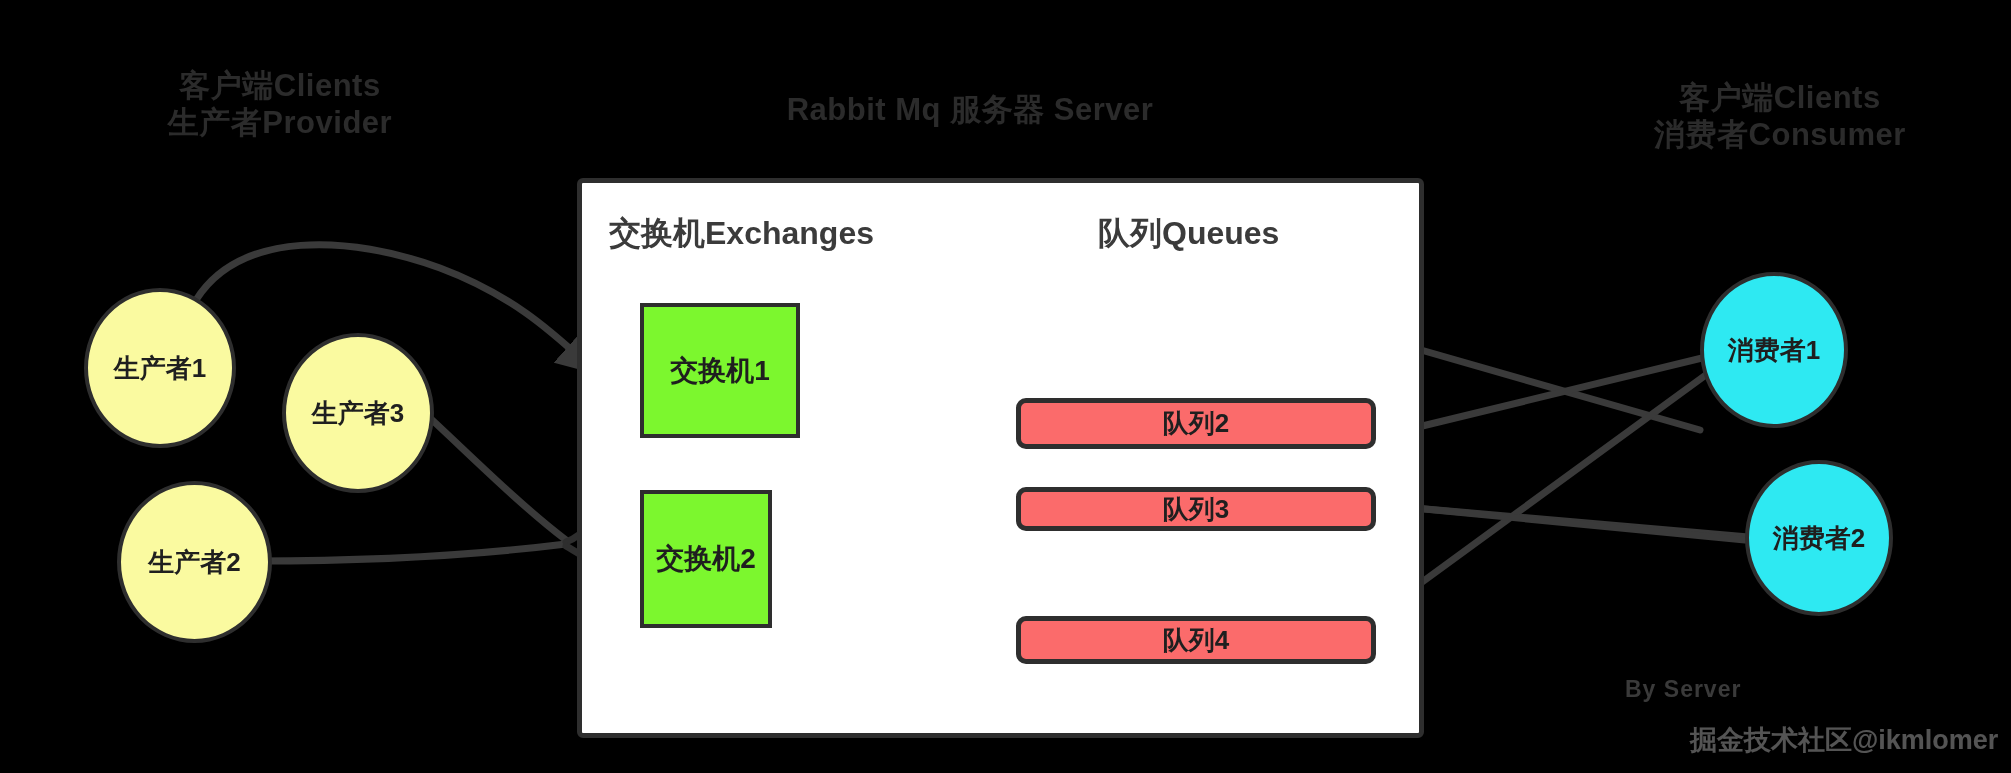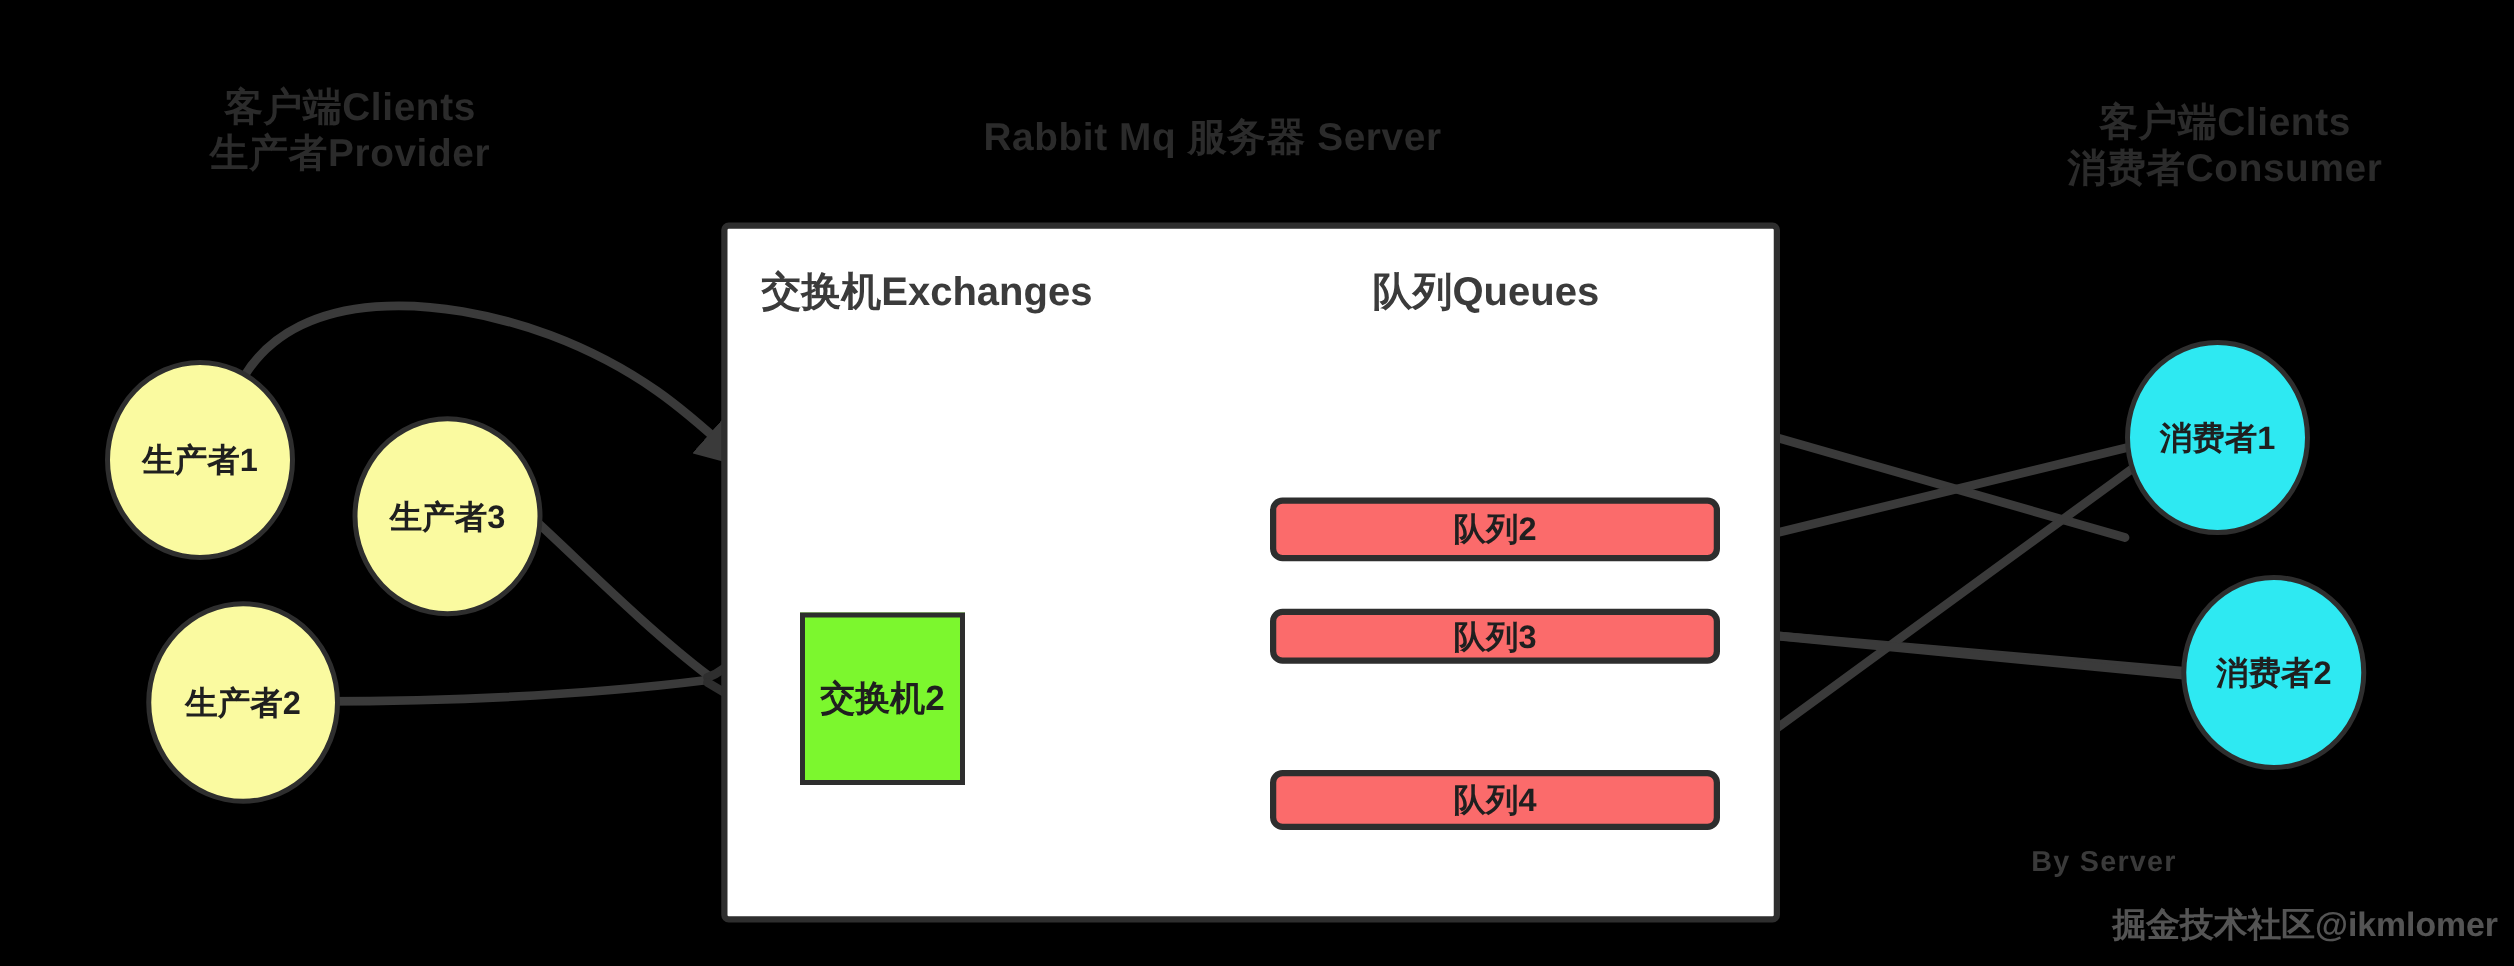--- a/index.html
+++ b/index.html
@@ -106,20 +106,21 @@
 
   <div id="server-panel"></div>
 
   <div class="panel-title" id="title-queues">队列Queues</div>
   <div class="panel-title" id="title-exchanges">交换机Exchanges</div>
 
   <div class="node-circle producer" style="left:84px;top:288px;width:152px;height:160px;">生产者1</div>
   <div class="node-circle producer" style="left:117px;top:481px;width:155px;height:162px;">生产者2</div>
   <div class="node-circle producer" style="left:282px;top:333px;width:152px;height:160px;">生产者3</div>
 
+  <div class="exchange-box" style="left:640px;top:303px;width:160px;height:135px;">交换机1</div>
   <div class="exchange-box" style="left:640px;top:490px;width:132px;height:138px;">交换机2</div>
 
   <div class="queue-box" style="left:1016px;top:398px;width:360px;height:51px;">队列2</div>
   <div class="queue-box" style="left:1016px;top:487px;width:360px;height:44px;">队列3</div>
   <div class="queue-box" style="left:1016px;top:568px;width:360px;height:48px;margin-top:48px;">队列4</div>
 
   <div class="node-circle consumer" style="left:1700px;top:272px;width:148px;height:156px;">消费者1</div>
   <div class="node-circle consumer" style="left:1745px;top:460px;width:148px;height:156px;">消费者2</div>
 
   <div class="wm" id="wm-author">By Server</div>

